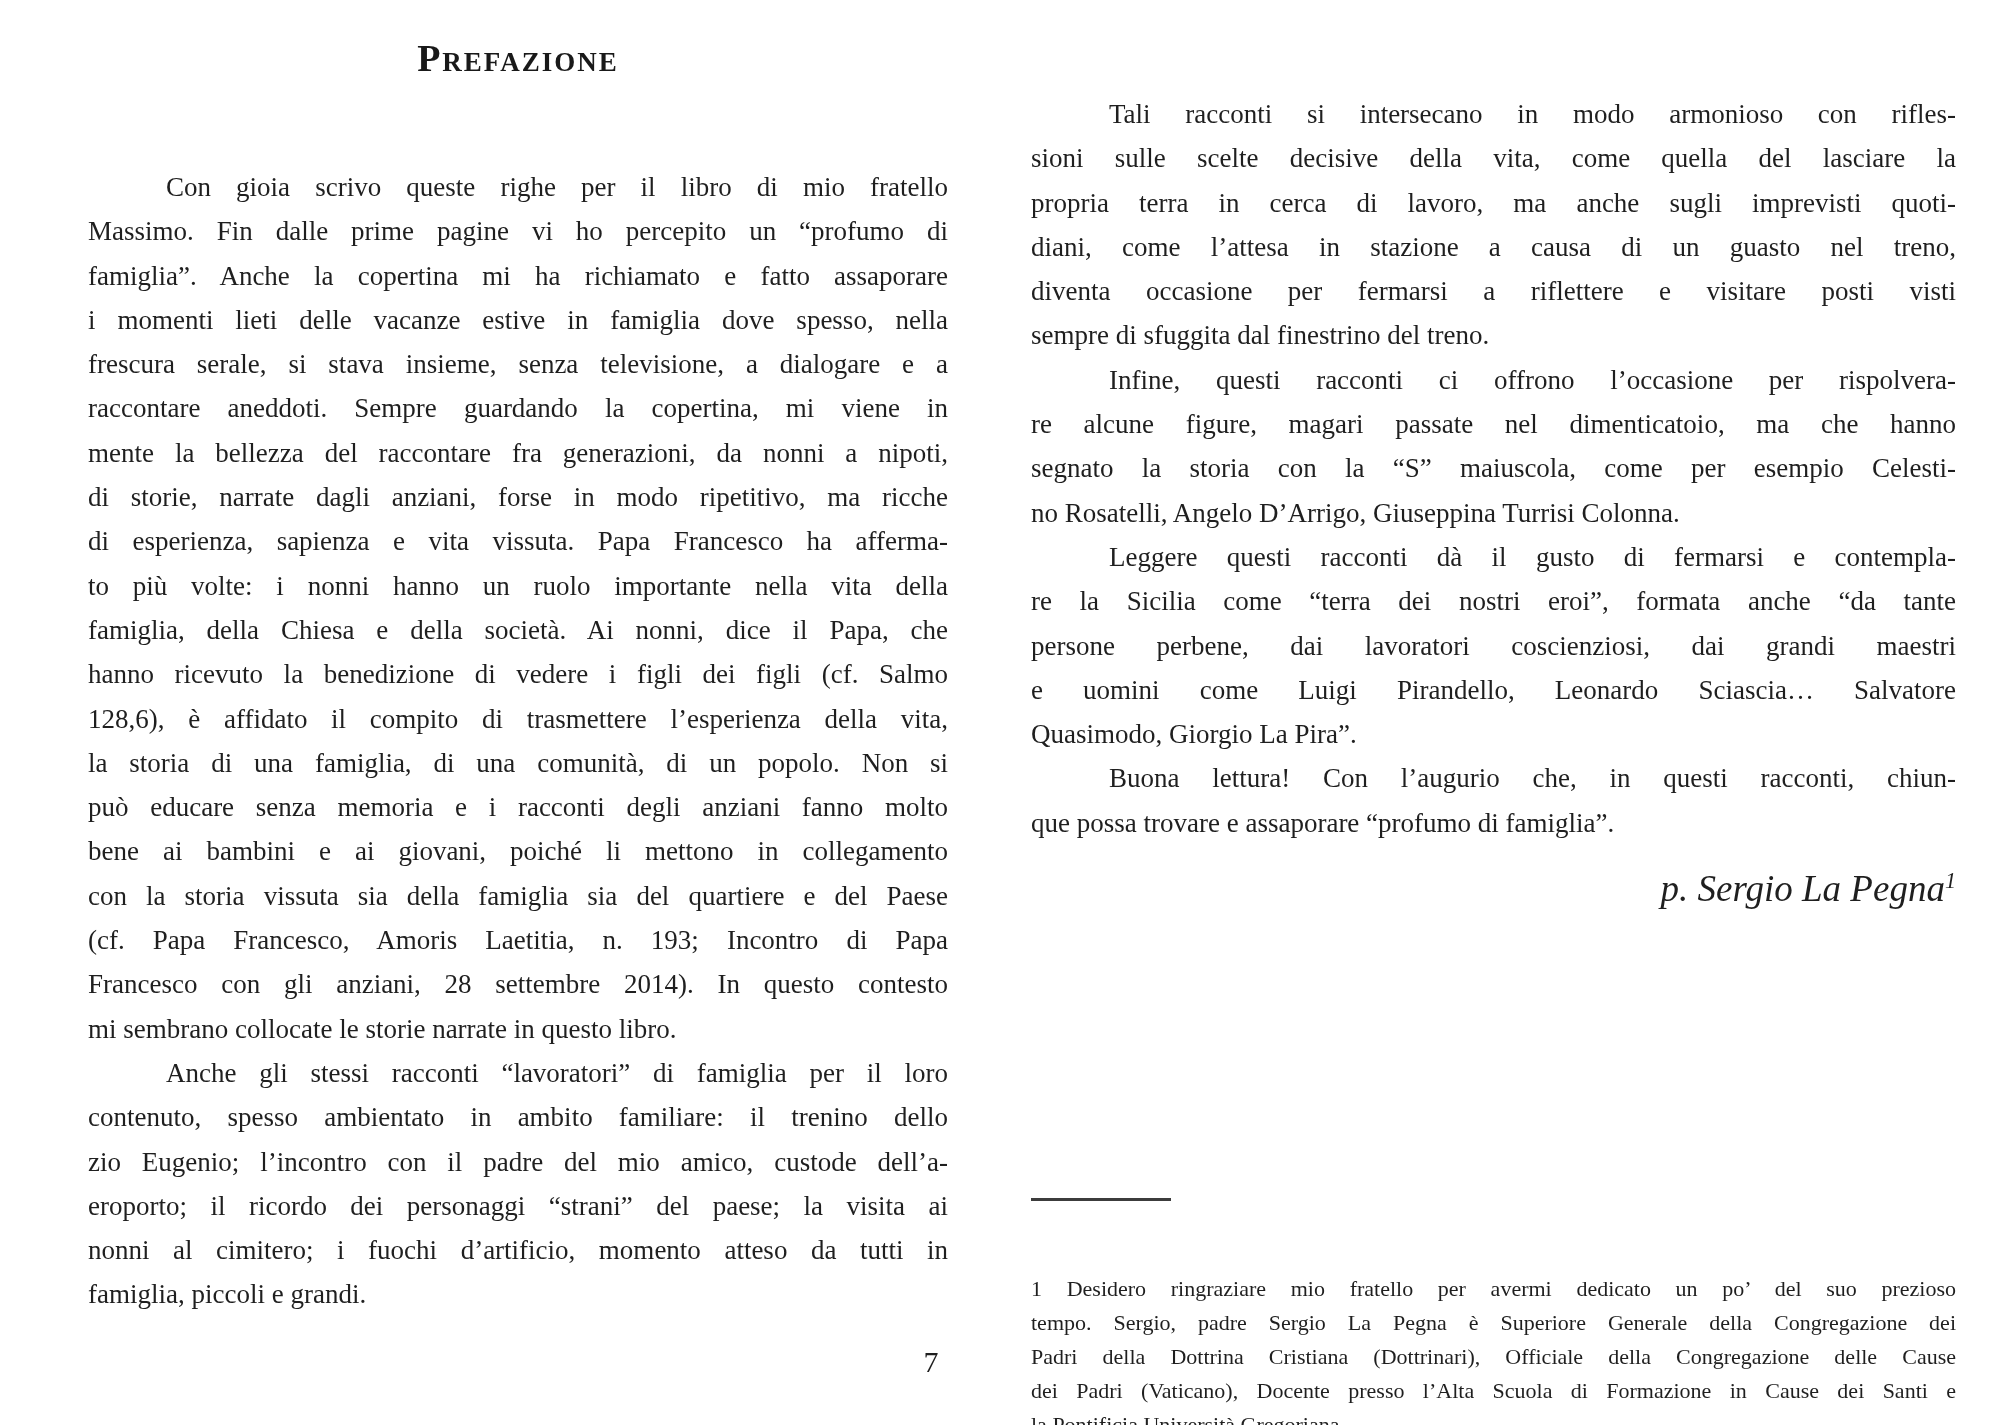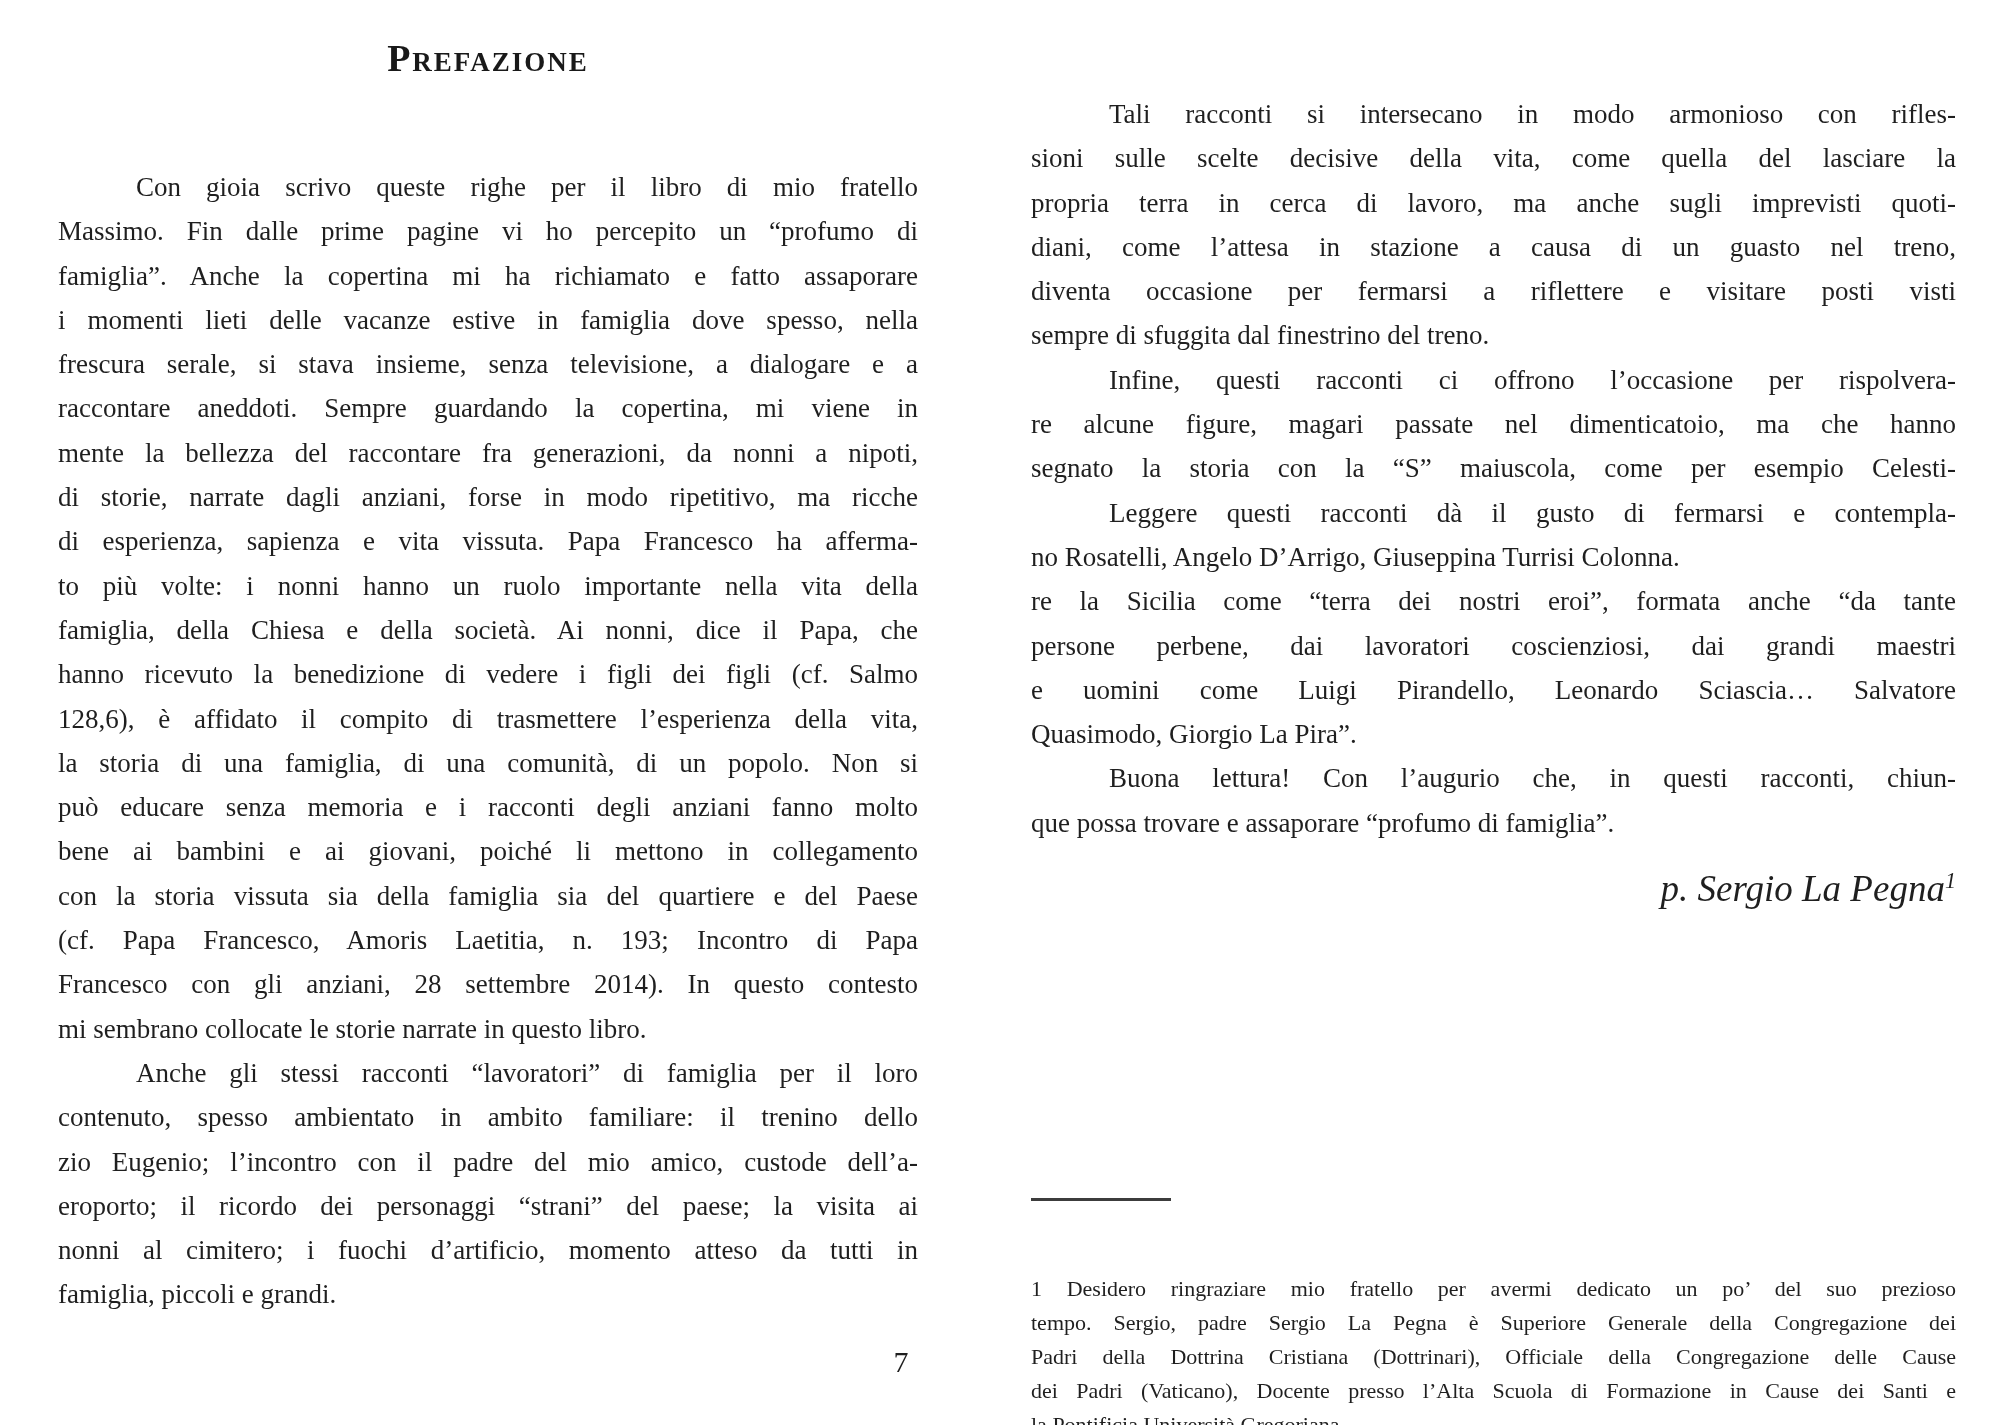--- a/index.html
+++ b/index.html
@@ -6,21 +6,21 @@
   .spread {
     position: relative;
     width: 2000px;
     height: 1425px;
     background: #ffffff;
     font-family: "Liberation Serif", serif;
     color: #1f1f1f;
     overflow: hidden;
   }
   .page { position: absolute; top: 0; height: 100%; }
-  .page-left  { left: 58px;  width: 860px; }
+  .page-left  { left: 88px;  width: 860px; }
   .page-right { left: 1031px; width: 925px; }
 
   .title {
     position: absolute;
     top: 36px;
     left: 0;
     width: 100%;
     text-align: center;
     font-variant: small-caps;
     font-weight: 600;
@@ -127,22 +127,22 @@
     <div class="body-text body-right">
         <div class="line indent">Tali racconti si intersecano in modo armonioso con rifles-</div>
         <div class="line">sioni sulle scelte decisive della vita, come quella del lasciare la</div>
         <div class="line">propria terra in cerca di lavoro, ma anche sugli imprevisti quoti-</div>
         <div class="line">diani, come l’attesa in stazione a causa di un guasto nel treno,</div>
         <div class="line">diventa occasione per fermarsi a riflettere e visitare posti visti</div>
         <div class="line last">sempre di sfuggita dal finestrino del treno.</div>
         <div class="line indent">Infine, questi racconti ci offrono l’occasione per rispolvera-</div>
         <div class="line">re alcune figure, magari passate nel dimenticatoio, ma che hanno</div>
         <div class="line">segnato la storia con la “S” maiuscola, come per esempio Celesti-</div>
+        <div class="line last">no Rosatelli, Angelo D’Arrigo, Giuseppina Turrisi Colonna.</div>
         <div class="line indent">Leggere questi racconti dà il gusto di fermarsi e contempla-</div>
-        <div class="line last">no Rosatelli, Angelo D’Arrigo, Giuseppina Turrisi Colonna.</div>
         <div class="line">re la Sicilia come “terra dei nostri eroi”, formata anche “da tante</div>
         <div class="line">persone perbene, dai lavoratori coscienziosi, dai grandi maestri</div>
         <div class="line">e uomini come Luigi Pirandello, Leonardo Sciascia… Salvatore</div>
         <div class="line last">Quasimodo, Giorgio La Pira”.</div>
         <div class="line indent">Buona lettura! Con l’augurio che, in questi racconti, chiun-</div>
         <div class="line last">que possa trovare e assaporare “profumo di famiglia”.</div>
       </div>
 
     <div class="signature">
       <span>p. Sergio La Pegna</span><sup>1</sup>

